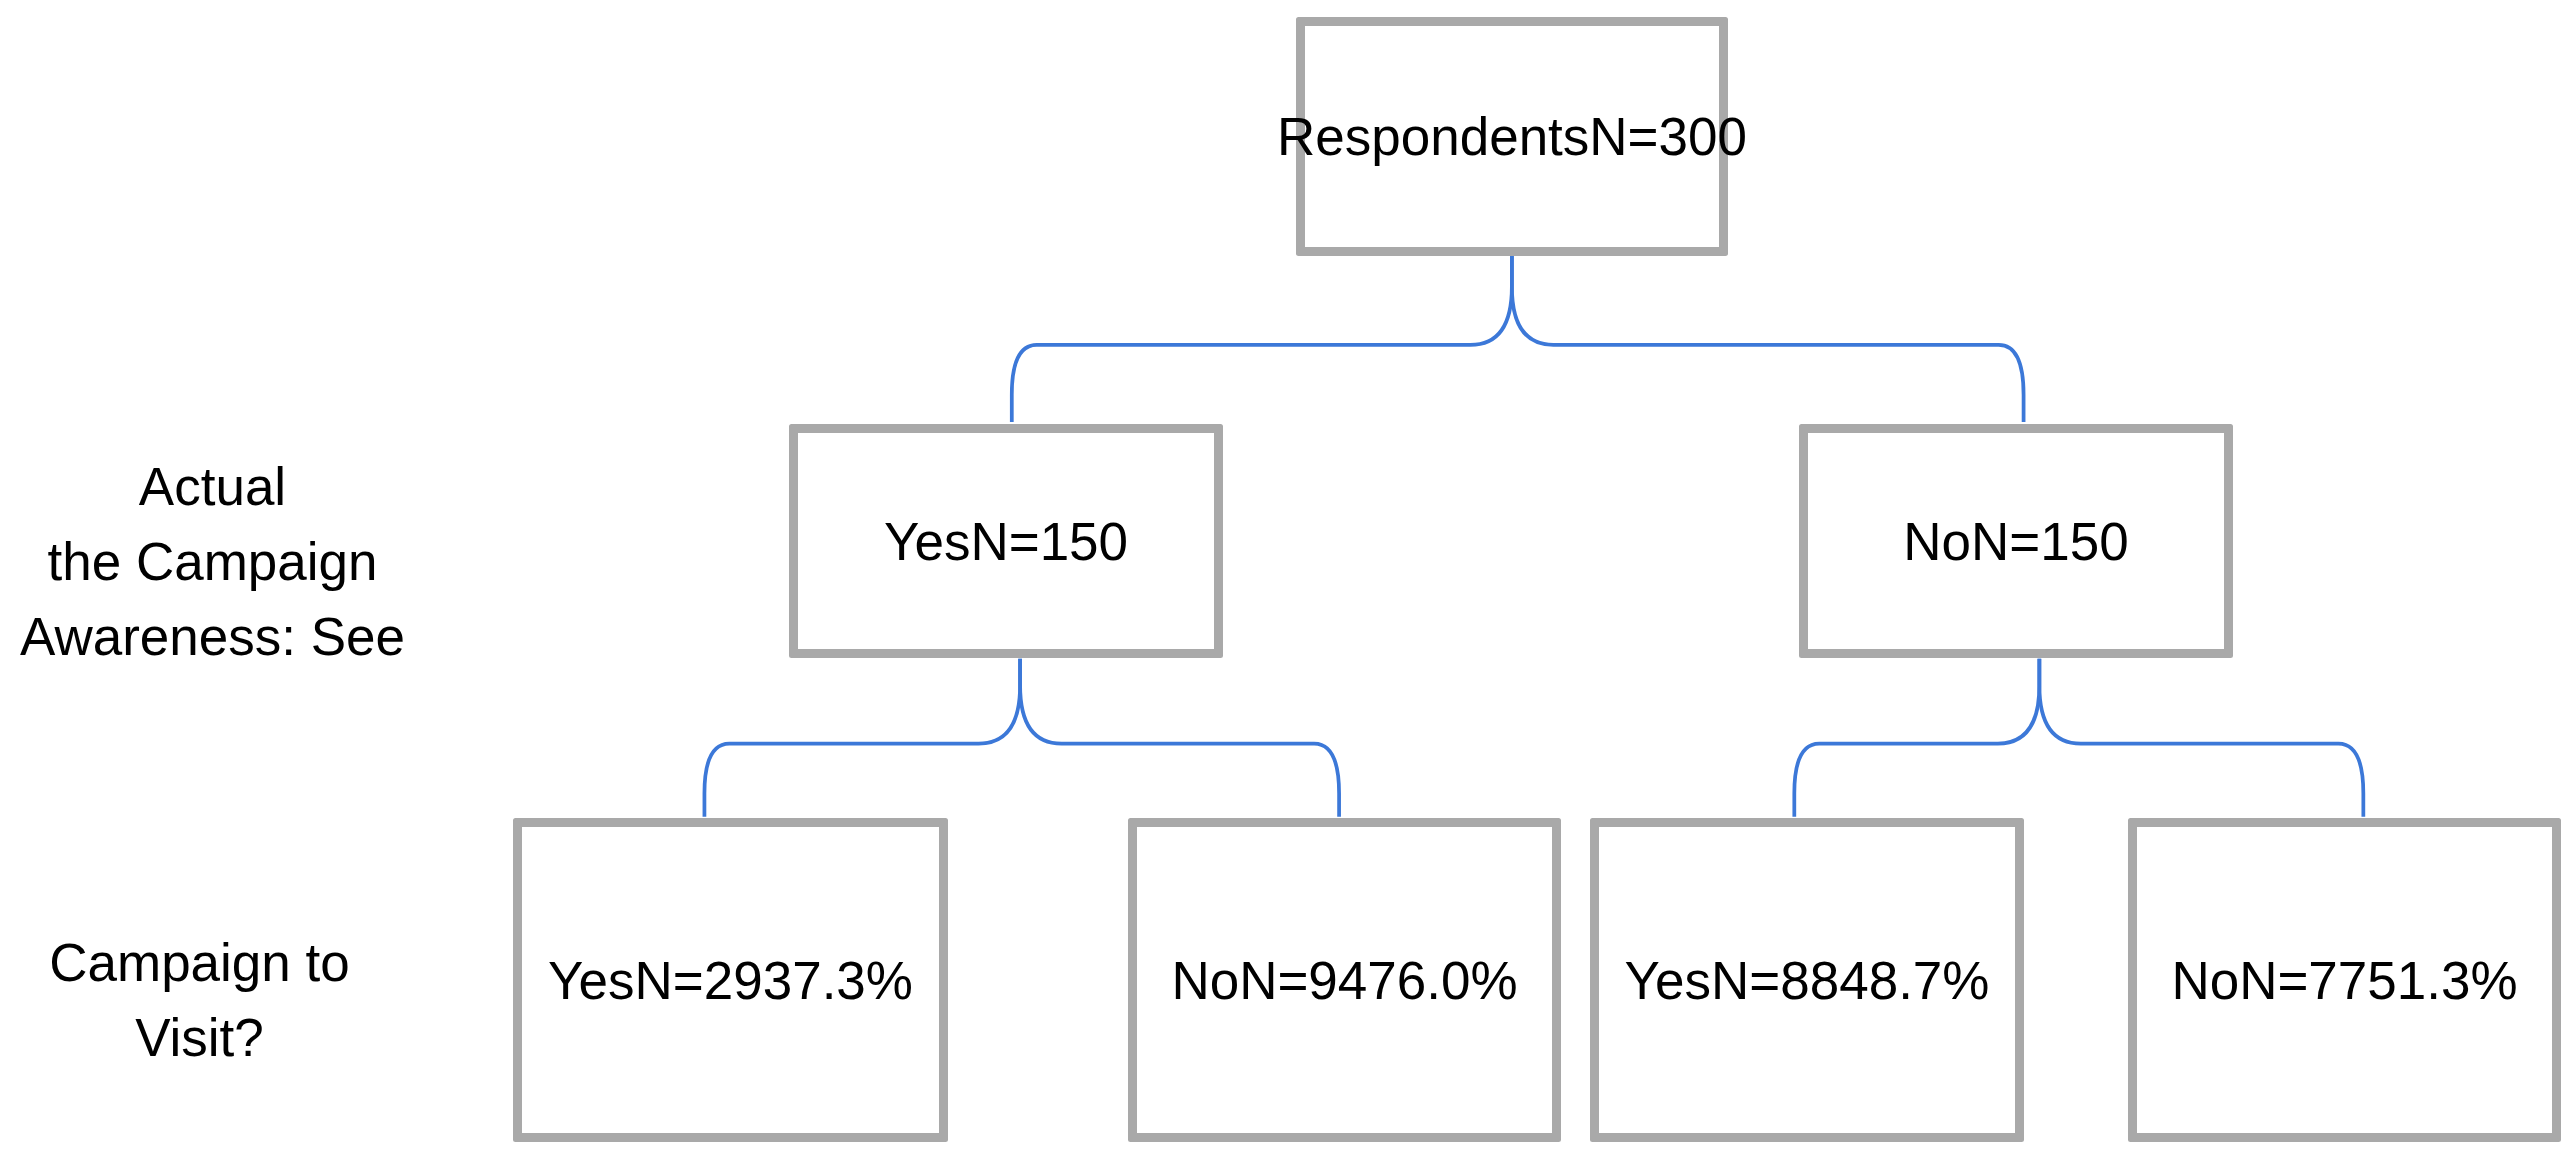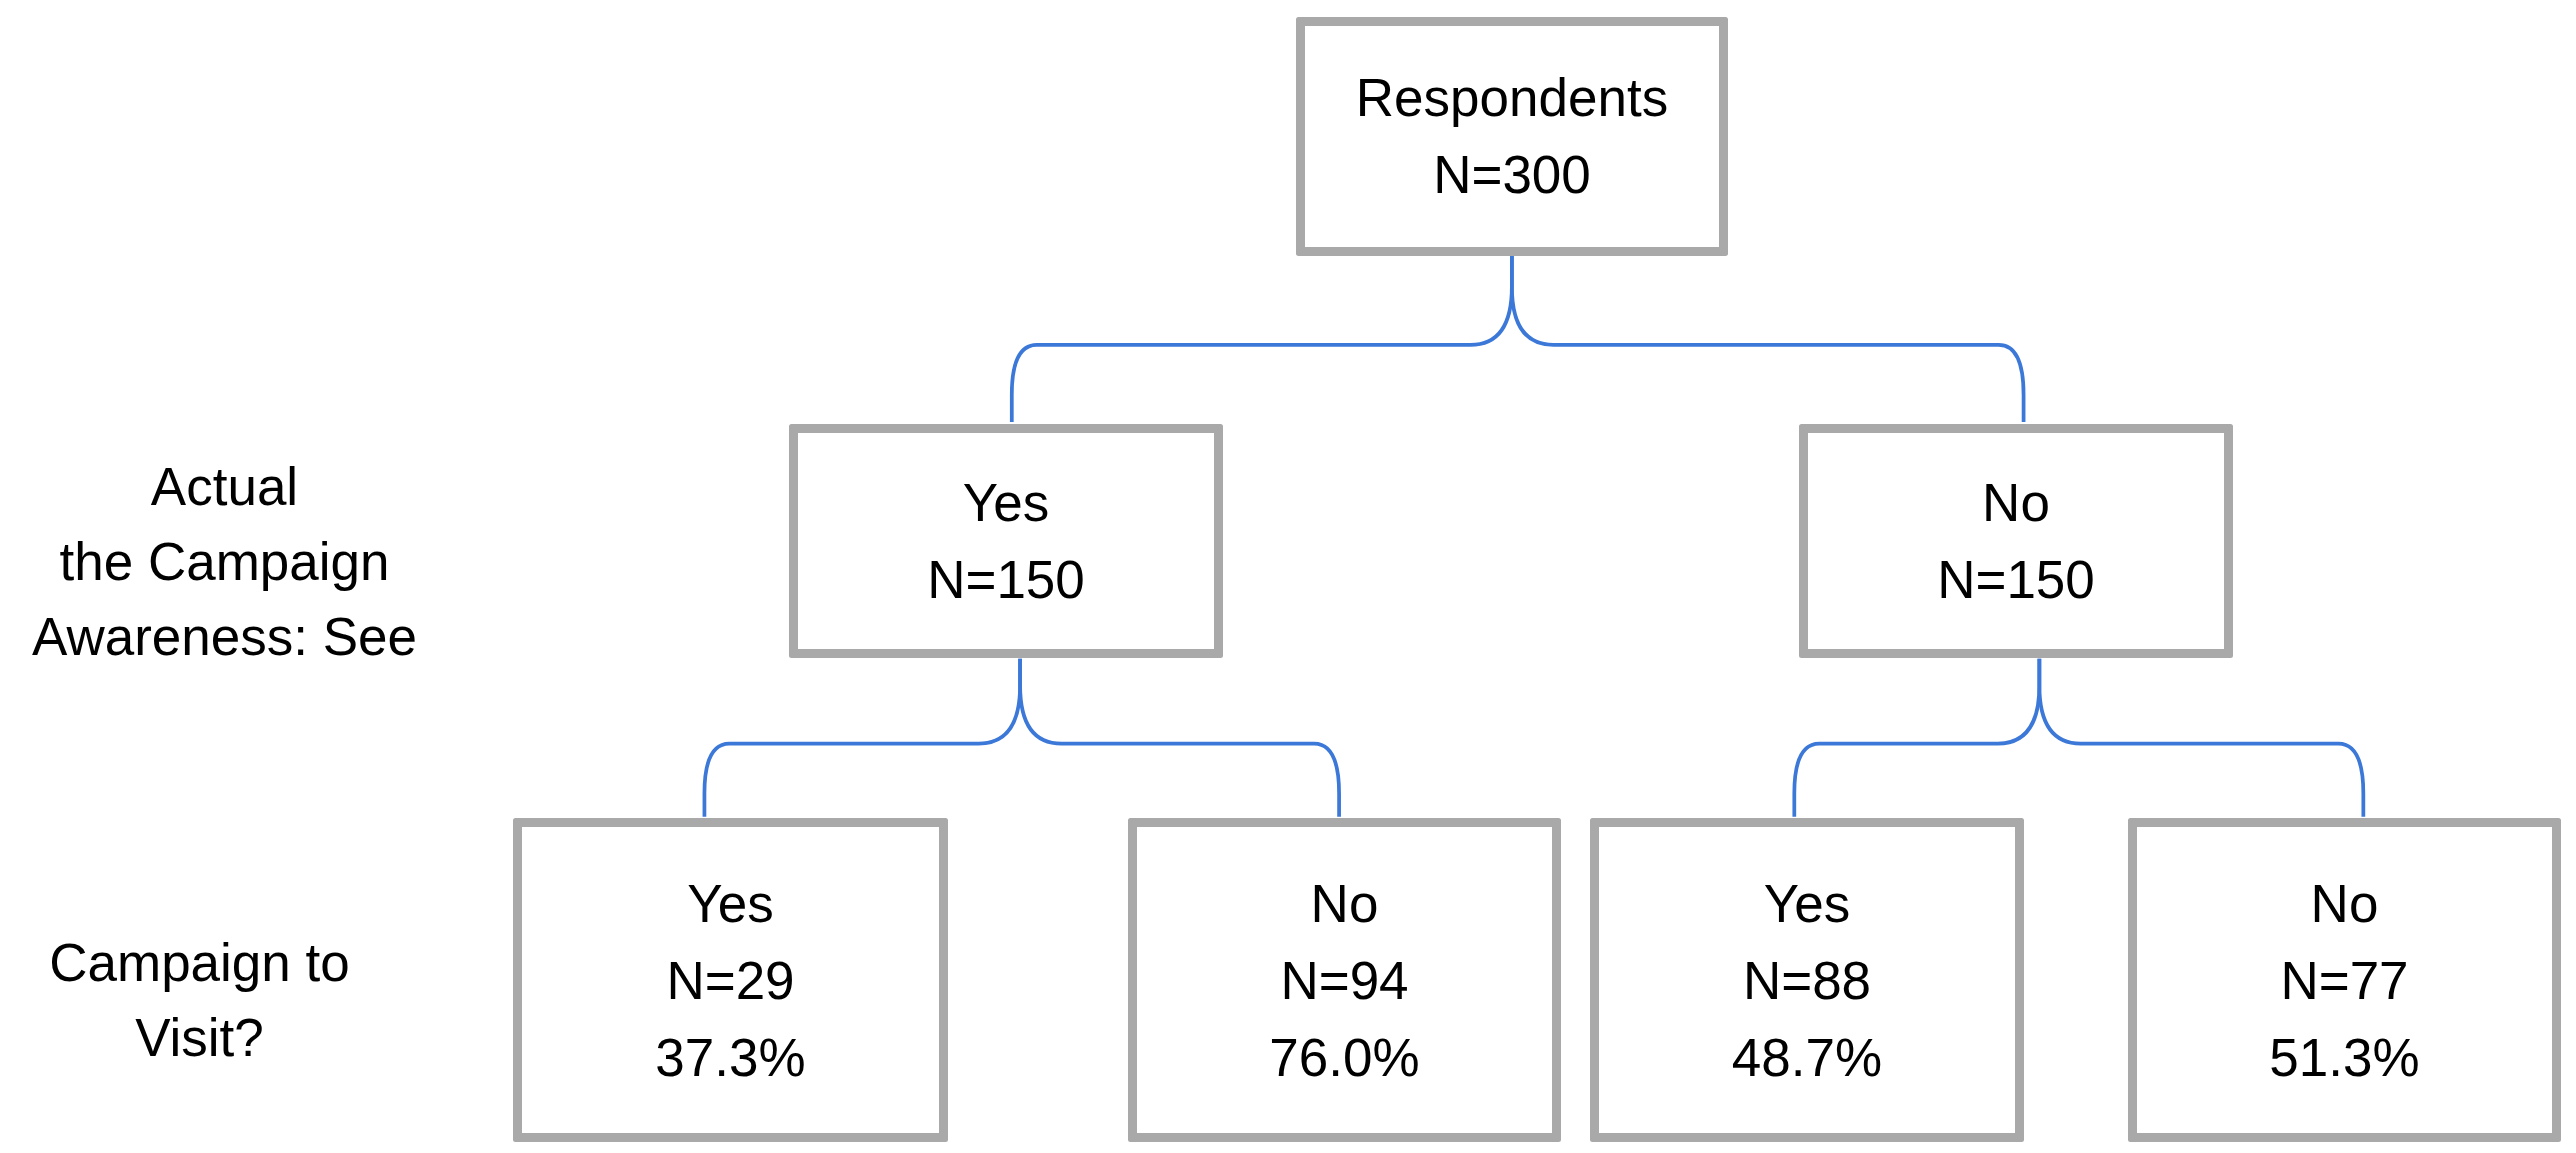--- a/index.html
+++ b/index.html
@@ -23,21 +23,20 @@
     stroke-width: 4.5;
     stroke-linejoin: round;
   }
   .node {
     position: absolute;
     box-sizing: border-box;
     border: 9.1px solid #a9a9a9;
     border-radius: 2.5px;
     background: #ffffff;
     display: flex;
-    flex-direction: column;
     align-items: center;
     justify-content: center;
     text-align: center;
     font-size: 53px;
     line-height: 77px;
     white-space: nowrap;
   }
   .node-root  { left: 1296px; top:  16.6px; width: 432px; height: 239px; }
   .node-l2a   { left:  789px; top: 424px; width: 434px; height: 234px; }
   .node-l2b   { left: 1799px; top: 424px; width: 434px; height: 234px; }
@@ -45,21 +44,21 @@
   .node-l3b   { left: 1128px; top: 818px; width: 433px; height: 324px; }
   .node-l3c   { left: 1590px; top: 818px; width: 434px; height: 324px; }
   .node-l3d   { left: 2128px; top: 818px; width: 433px; height: 324px; }
   .rowlabel {
     position: absolute;
     text-align: center;
     font-size: 53px;
     line-height: 75px;
     white-space: nowrap;
   }
-  .rowlabel-awareness { left: 0px; top: 449px;  width: 425px; padding-left: 12px; }
+  .rowlabel-awareness { left: 0px; top: 449px;  width: 425px; }
   .rowlabel-intention { left: 0px; top: 925px; width: 399px; }
 </style>
 </head>
 <body>
 
 <div class="canvas">
 
   <svg class="connectors" viewBox="0 0 3101 1389" aria-hidden="true">
     <path d="M 1820 308 L 1820 345 Q 1820 415 1770 415 L 1248 415 Q 1218 415 1218 475 L 1218 508"></path>
     <path d="M 1820 308 L 1820 345 Q 1820 415 1870 415 L 2406 415 Q 2436 415 2436 475 L 2436 508"></path>

